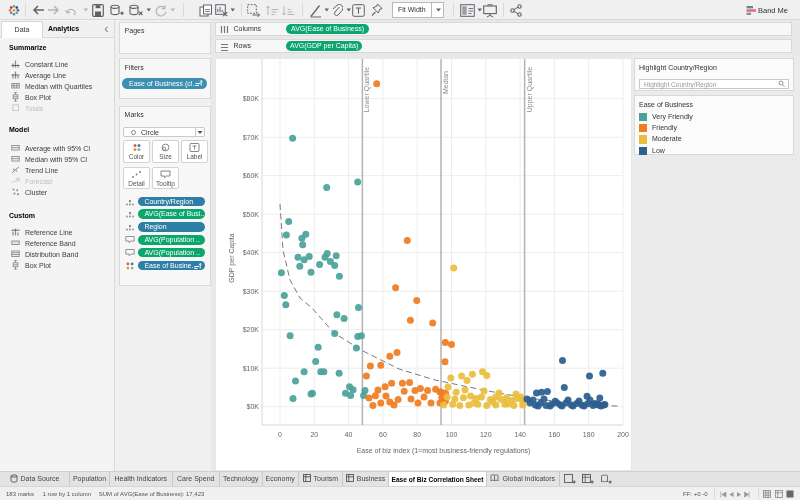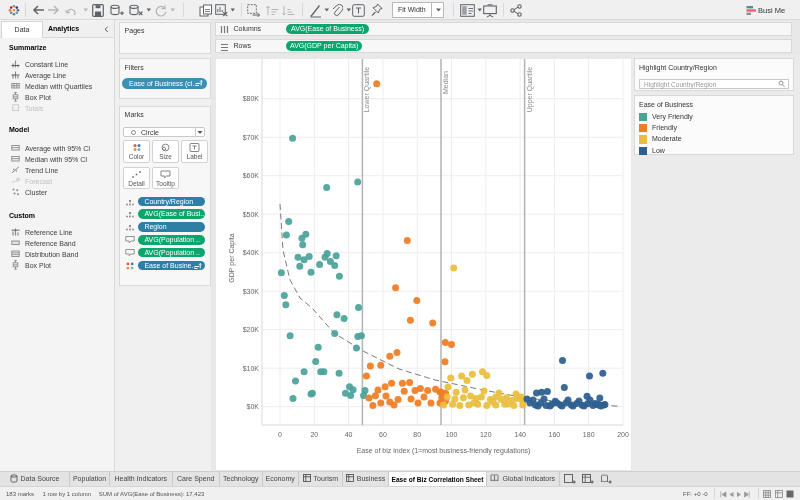--- a/index.html
+++ b/index.html
@@ -188,21 +188,21 @@
         <path d="M4 5.7 L8 3.2 M4 7.3 L8 9.8" stroke="#5f6368" stroke-width="1"></path>
       </svg>
     </div>
     <div style="position:absolute;left:746px;top:5px;width:11px;height:11px">
       <svg width="11" height="11" style="" viewBox="0 0 11 11">
         <rect x="0.5" y="1" width="6.5" height="2.4" fill="#5b87a5"></rect>
         <rect x="0.5" y="4.3" width="9.5" height="2.4" fill="#e8656d"></rect>
         <rect x="0.5" y="7.6" width="4.5" height="2.4" fill="#8f8f8f"></rect>
       </svg>
     </div>
-    <div style="position:absolute;left:758px;top:6px;font-size:7.5px;color:#333">Busi Me</div>
+    <div style="position:absolute;left:758px;top:6px;font-size:7.5px;color:#333">Band Me</div>
   </div>
 <div style="position:absolute;left:115px;top:20px;width:96px;height:451px;background:#f0f0f0"></div>
 <div style="position:absolute;left:631.5px;top:55px;width:168.5px;height:416px;background:#ebebeb"></div>
 <div style="position:absolute;left:0px;top:20px;width:114.5px;height:451px;background:#f4f4f4;border-right:1px solid #d9d9d9">
   <div style="position:absolute;left:0;top:1px;width:113.5px;height:16.5px;border-bottom:1px solid #d9d9d9;background:#f0f0f0">
     <div style="position:absolute;left:1px;top:0px;width:42px;height:16.5px;background:#fff;border:1px solid #d4d4d4;border-bottom:none;font-size:7px;color:#333;text-align:center;line-height:16px">Data</div>
     <div style="position:absolute;left:48px;top:4px;font-size:7px;font-weight:bold;color:#000">Analytics</div>
     <div style="position:absolute;left:104px;top:4px;font-size:8px;color:#555;transform:scale(.7,1.4)">&lt;</div>
   </div>
 </div>

